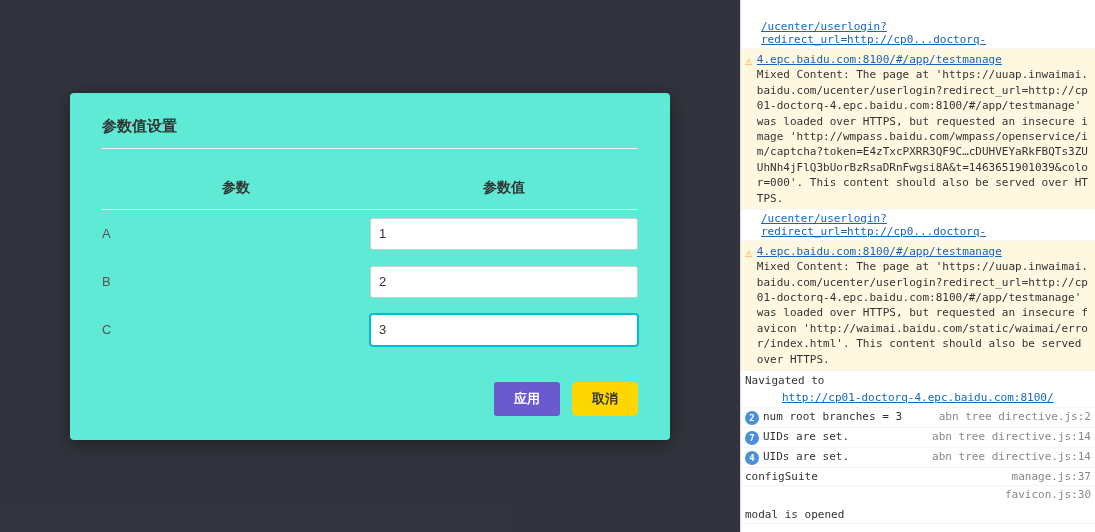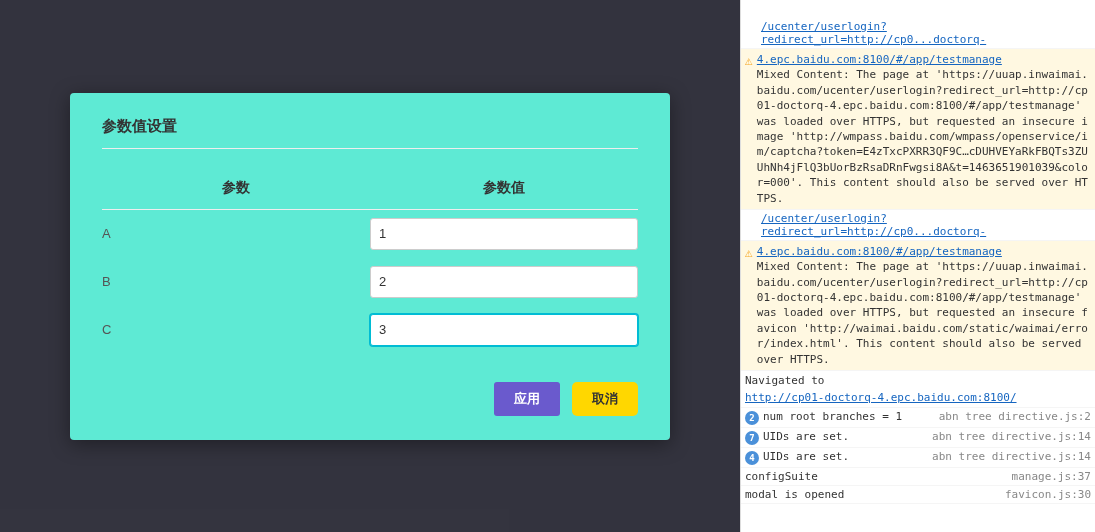--- a/index.html
+++ b/index.html
@@ -191,26 +191,26 @@
         <span style="color: rgb(245, 166, 35); font-size: 13px; margin-right: 4px; margin-top: 1px;">⚠</span>
         <div style="color: rgb(51, 51, 51); font-size: 11px; font-family: monospace; word-break: break-all; line-height: 1.4;"><span style="color: rgb(21, 101, 192); text-decoration: underline;">4.epc.baidu.com:8100/#/app/testmanage</span><div>Mixed Content: The page at 'https://uuap.inwaimai.baidu.com/ucenter/userlogin?redirect_url=http://cp01-doctorq-4.epc.baidu.com:8100/#/app/testmanage' was loaded over HTTPS, but requested an insecure image 'http://wmpass.baidu.com/wmpass/openservice/im/captcha?token=E4zTxcPXRR3QF9C…cDUHVEYaRkFBQTs3ZUUhNh4jFlQ3bUorBzRsaDRnFwgsi8A&amp;t=1463651901039&amp;color=000'. This content should also be served over HTTPS.</div></div>
       </div>
       <div style="padding: 2px 4px 2px 20px; border-bottom: 1px solid rgb(245, 245, 245); font-family: monospace; font-size: 11px;"><span style="color: rgb(21, 101, 192); text-decoration: underline;">/ucenter/userlogin?redirect_url=http://cp0...doctorq-</span></div>
       <div style="background: rgb(255, 248, 225); padding: 3px 4px; border-bottom: 1px solid rgb(245, 245, 245); display: flex; align-items: flex-start;">
         <span style="color: rgb(245, 166, 35); font-size: 13px; margin-right: 4px; margin-top: 1px;">⚠</span>
         <div style="color: rgb(51, 51, 51); font-size: 11px; font-family: monospace; word-break: break-all; line-height: 1.4;"><span style="color: rgb(21, 101, 192); text-decoration: underline;">4.epc.baidu.com:8100/#/app/testmanage</span><div>Mixed Content: The page at 'https://uuap.inwaimai.baidu.com/ucenter/userlogin?redirect_url=http://cp01-doctorq-4.epc.baidu.com:8100/#/app/testmanage' was loaded over HTTPS, but requested an insecure favicon 'http://waimai.baidu.com/static/waimai/error/index.html'. This content should also be served over HTTPS.</div></div>
       </div>
       <div style="padding: 3px 4px; border-bottom: 1px solid rgb(245, 245, 245); font-family: monospace; font-size: 11px; display: flex; flex-wrap: wrap; gap: 4px;">
         <span style="color: rgb(51, 51, 51);">Navigated to </span>
-        <span style="color: rgb(21, 101, 192); text-decoration: underline;">http://cp01-doctorq-4.epc.baidu.com:8100/</span>
+        <span style="color: rgb(21, 101, 192); text-decoration: underline; margin-left: 37px;">http://cp01-doctorq-4.epc.baidu.com:8100/</span>
       </div>
       <div style="padding: 2px 4px; border-bottom: 1px solid rgb(245, 245, 245); font-family: monospace; font-size: 11px; display: flex; justify-content: space-between; align-items: flex-start;">
         <div style="display: flex; align-items: flex-start; gap: 4px;">
           <span style="display: inline-flex; align-items: center; justify-content: center; width: 14px; height: 14px; border-radius: 50%; font-size: 9px; font-weight: bold; color: rgb(255, 255, 255); background: rgb(74, 144, 217); flex-shrink: 0; margin-top: 1px;">2</span>
-          <span style="color: rgb(51, 51, 51);">num root branches = 1</span>
+          <span style="color: rgb(51, 51, 51);">num root branches = 3</span>
         </div>
         <span style="color: rgb(136, 136, 136); white-space: nowrap; margin-left: 8px; text-align: center;">abn tree directive.js:2</span>
       </div>
       <div style="padding: 2px 4px; border-bottom: 1px solid rgb(245, 245, 245); font-family: monospace; font-size: 11px; display: flex; justify-content: space-between; align-items: flex-start;">
         <div style="display: flex; align-items: flex-start; gap: 4px;">
           <span style="display: inline-flex; align-items: center; justify-content: center; width: 14px; height: 14px; border-radius: 50%; font-size: 9px; font-weight: bold; color: rgb(255, 255, 255); background: rgb(74, 144, 217); flex-shrink: 0; margin-top: 1px;">7</span>
           <span style="color: rgb(51, 51, 51);">UIDs are set.</span>
         </div>
         <span style="color: rgb(136, 136, 136); white-space: nowrap; margin-left: 8px;">abn tree directive.js:14</span>
       </div>
@@ -222,18 +222,18 @@
         <span style="color: rgb(136, 136, 136); white-space: nowrap; margin-left: 8px;">abn tree directive.js:14</span>
       </div>
       <div style="padding: 2px 4px; border-bottom: 1px solid rgb(245, 245, 245); font-family: monospace; font-size: 11px; display: flex; justify-content: space-between; align-items: flex-end;">
         <div style="display: flex; align-items: flex-start; gap: 4px;">
           <span style="color: rgb(51, 51, 51);">configSuite</span>
         </div>
         <span style="color: rgb(136, 136, 136); white-space: nowrap; margin-left: 0;">manage.js:37</span>
       </div>
       <div style="padding: 2px 4px; border-bottom: 1px solid rgb(245, 245, 245); font-family: monospace; font-size: 11px; display: flex; justify-content: space-between; align-items: flex-start;">
         <div style="display: flex; align-items: flex-start; gap: 4px;">
-          <span style="color: rgb(51, 51, 51);">modal is opened</span>
+          <span style="color: rgb(51, 51, 51); margin-top: 20px;">modal is opened</span>
         </div>
         <span style="color: rgb(136, 136, 136); white-space: nowrap; margin-left: 8px;">favicon.js:30</span>
       </div>
     </div>
 </div>
 
 </body></html>

